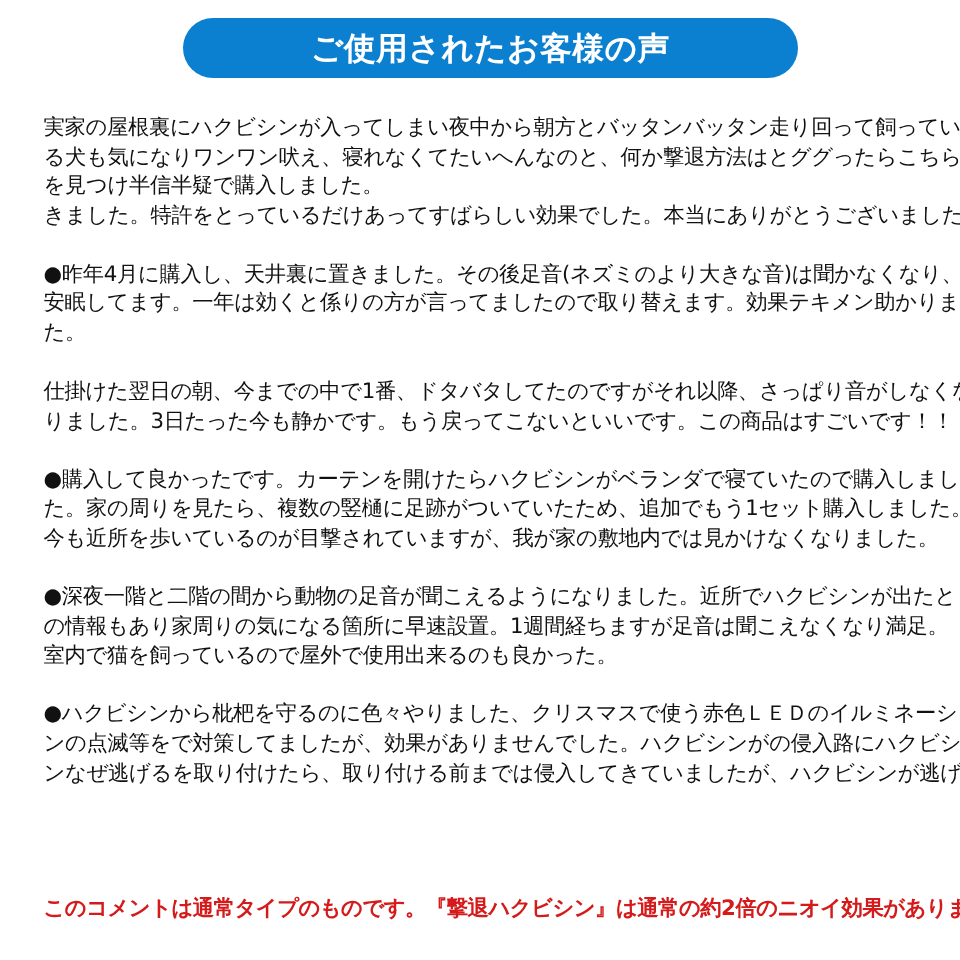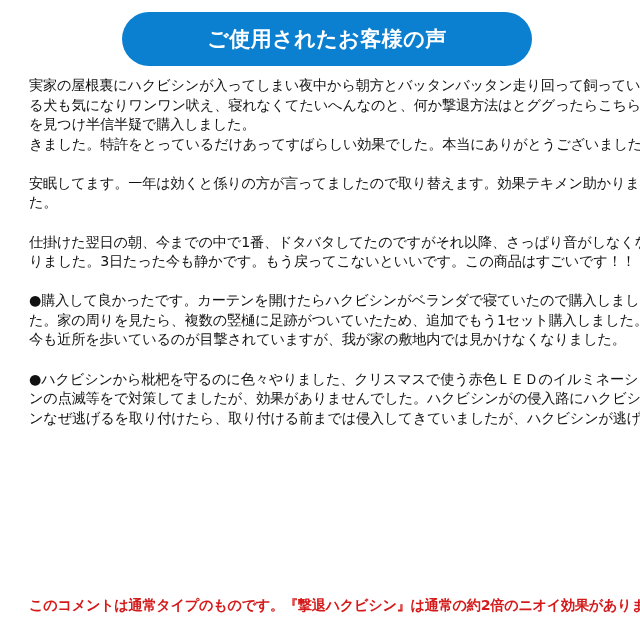--- a/index.html
+++ b/index.html
@@ -1,18 +1,18 @@
 <!DOCTYPE html>
 <html><head>
 <meta charset="utf-8">
 <style>
   html, body { margin: 0; padding: 0; background: #ffffff; }
   body { width: 640px; height: 640px; position: relative; overflow: hidden;
          font-family: "DejaVu Sans", "Liberation Sans", sans-serif; color: #111; }
-  .banner { position: absolute; left: 122px; top: 12px; width: 410px; height: 54px;
+  .banner { position: absolute; left: 122px; top: 12px; width: 410px; height: 40px;
             background: #0b80d0; border-radius: 27px; display: flex; align-items: center;
             justify-content: center; }
   .banner-title { color: #ffffff; font-weight: bold; font-size: 21px; letter-spacing: 0.5px; }
   .content { position: absolute; left: 29px; top: 76px; width: 590px; }
   .review { margin: 0 0 19.5px 0; }
   .line { font-size: 14.2px; line-height: 19.6px; white-space: nowrap; letter-spacing: -0.2px; }
   .note { position: absolute; left: 29px; top: 596px; width: 600px; color: #d41a1a;
           font-size: 14.2px; font-weight: bold; white-space: nowrap; letter-spacing: -0.3px; }
 </style>
 </head>
@@ -23,33 +23,39 @@
 </div>
 
 <div class="content">
   <div class="review">
     <div class="line">実家の屋根裏にハクビシンが入ってしまい夜中から朝方とバッタンバッタン走り回って飼ってい</div>
     <div class="line">る犬も気になりワンワン吠え、寝れなくてたいへんなのと、何か撃退方法はとググったらこちら</div>
     <div class="line">を見つけ半信半疑で購入しました。</div>
     <div class="line">きました。特許をとっているだけあってすばらしい効果でした。本当にありがとうございました。</div>
   </div>
   <div class="review">
+    <div class="line">●昨年4月に購入し、天井裏に置きました。その後足音(ネズミのより大きな音)は聞かなくなり、</div>
     <div class="line">安眠してます。一年は効くと係りの方が言ってましたので取り替えます。効果テキメン助かりまし</div>
     <div class="line">た。</div>
   </div>
   <div class="review">
     <div class="line">仕掛けた翌日の朝、今までの中で1番、ドタバタしてたのですがそれ以降、さっぱり音がしなくな</div>
     <div class="line">りました。3日たった今も静かです。もう戻ってこないといいです。この商品はすごいです！！</div>
   </div>
   <div class="review">
     <div class="line">●購入して良かったです。カーテンを開けたらハクビシンがベランダで寝ていたので購入しまし</div>
     <div class="line">た。家の周りを見たら、複数の竪樋に足跡がついていたため、追加でもう1セット購入しました。</div>
     <div class="line">今も近所を歩いているのが目撃されていますが、我が家の敷地内では見かけなくなりました。</div>
   </div>
   <div class="review">
+    <div class="line">●深夜一階と二階の間から動物の足音が聞こえるようになりました。近所でハクビシンが出たと</div>
+    <div class="line">の情報もあり家周りの気になる箇所に早速設置。1週間経ちますが足音は聞こえなくなり満足。</div>
+    <div class="line">室内で猫を飼っているので屋外で使用出来るのも良かった。</div>
+  </div>
+  <div class="review">
     <div class="line">●ハクビシンから枇杷を守るのに色々やりました、クリスマスで使う赤色ＬＥＤのイルミネーショ</div>
     <div class="line">ンの点滅等をで対策してましたが、効果がありませんでした。ハクビシンがの侵入路にハクビシ</div>
     <div class="line">ンなぜ逃げるを取り付けたら、取り付ける前までは侵入してきていましたが、ハクビシンが逃げ</div>
 
   </div>
 </div>
 
 <div class="note">このコメントは通常タイプのものです。『撃退ハクビシン』は通常の約2倍のニオイ効果があります。</div>
 
 </body></html>

